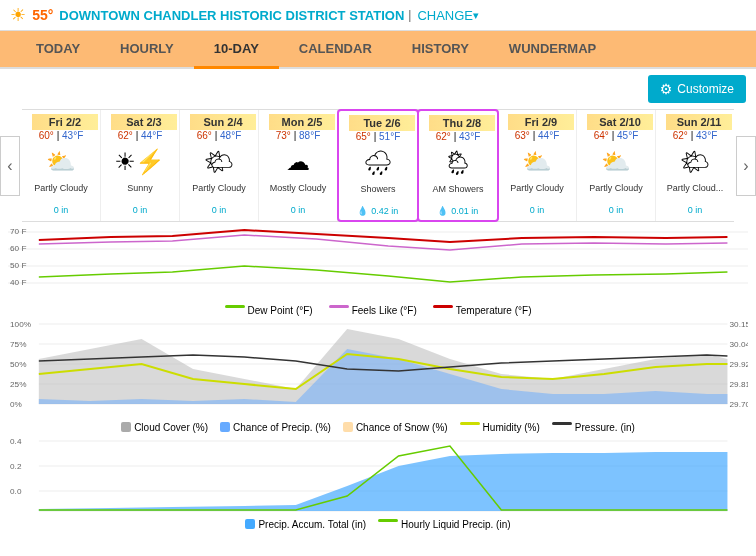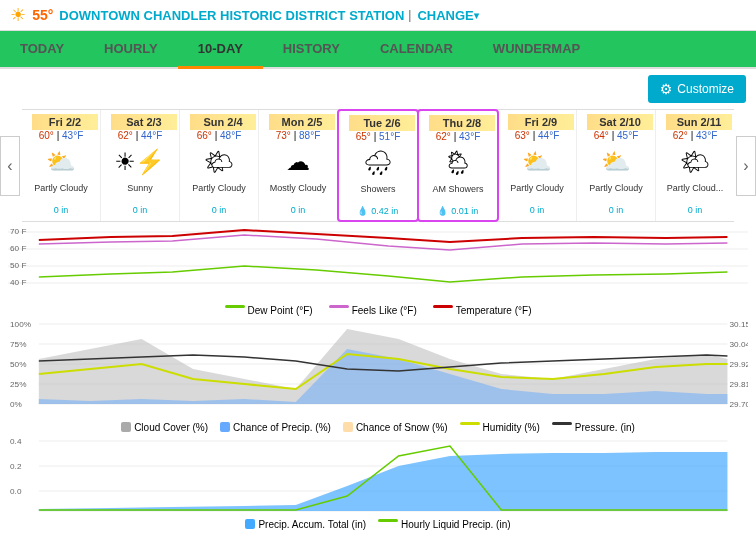--- a/index.html
+++ b/index.html
@@ -4,25 +4,25 @@
   <style>
     * { box-sizing: border-box; margin: 0; padding: 0; }
     body { font-family: Arial, sans-serif; font-size: 12px; background: #fff; width: 756px; overflow-x: hidden; }
 
     
     .header { display: flex; align-items: center; padding: 4px 10px; border-bottom: 1px solid #ddd; background: #fff; }
     .header .sun-icon { color: orange; font-size: 18px; margin-right: 6px; }
     .header .temp { color: #ff6600; font-weight: bold; font-size: 14px; margin-right: 6px; }
     .header .station { color: #00aacc; font-weight: bold; font-size: 13px; }
     .header .sep { color: #666; margin: 0 4px; }
-    .header .change-btn { color: #00aacc; font-size: 13px; font-weight: bold; cursor: pointer; margin-left: 2px; }
+    .header .change-btn { color: #00aacc; font-size: 13px; font-weight: normal; cursor: pointer; margin-left: 2px; }
     .header .chevron { color: #00aacc; font-size: 11px; }
 
     
-    .nav-tabs { display: flex; border-bottom: 2px solid #ddd; background: #22c55e; }
+    .nav-tabs { display: flex; border-bottom: 2px solid #ddd; background: #fdba74; padding-left: 16px; }
     .nav-tab { padding: 10px 20px; font-size: 13px; font-weight: bold; color: #555; cursor: pointer; border-bottom: 3px solid transparent; margin-bottom: -2px; }
     .nav-tab.active { color: #333; border-bottom: 3px solid #ff8800; }
 
     
     .toolbar { display: flex; justify-content: flex-end; padding: 6px 10px; background: #fff; }
     .customize-btn { background: #00aacc; color: #fff; border: none; padding: 6px 12px; font-size: 12px; cursor: pointer; border-radius: 3px; display: flex; align-items: center; gap: 5px; }
     .customize-btn .gear { font-size: 14px; }
 
     
     .forecast-container { position: relative; overflow: hidden; }
@@ -73,22 +73,22 @@
   <span class="station">DOWNTOWN CHANDLER HISTORIC DISTRICT STATION</span>
   <span class="sep">|</span>
   <span class="change-btn">CHANGE</span>
   <span class="chevron">▾</span>
 </div>
 
 <div class="nav-tabs">
   <div class="nav-tab">TODAY</div>
   <div class="nav-tab">HOURLY</div>
   <div class="nav-tab active">10-DAY</div>
+  <div class="nav-tab">CALENDAR</div>
   <div class="nav-tab">HISTORY</div>
-  <div class="nav-tab">CALENDAR</div>
   <div class="nav-tab">WUNDERMAP</div>
 </div>
 
 <div class="toolbar">
   <button class="customize-btn">
     <span class="gear">⚙</span>
     <span>Customize</span>
   </button>
 </div>
 

